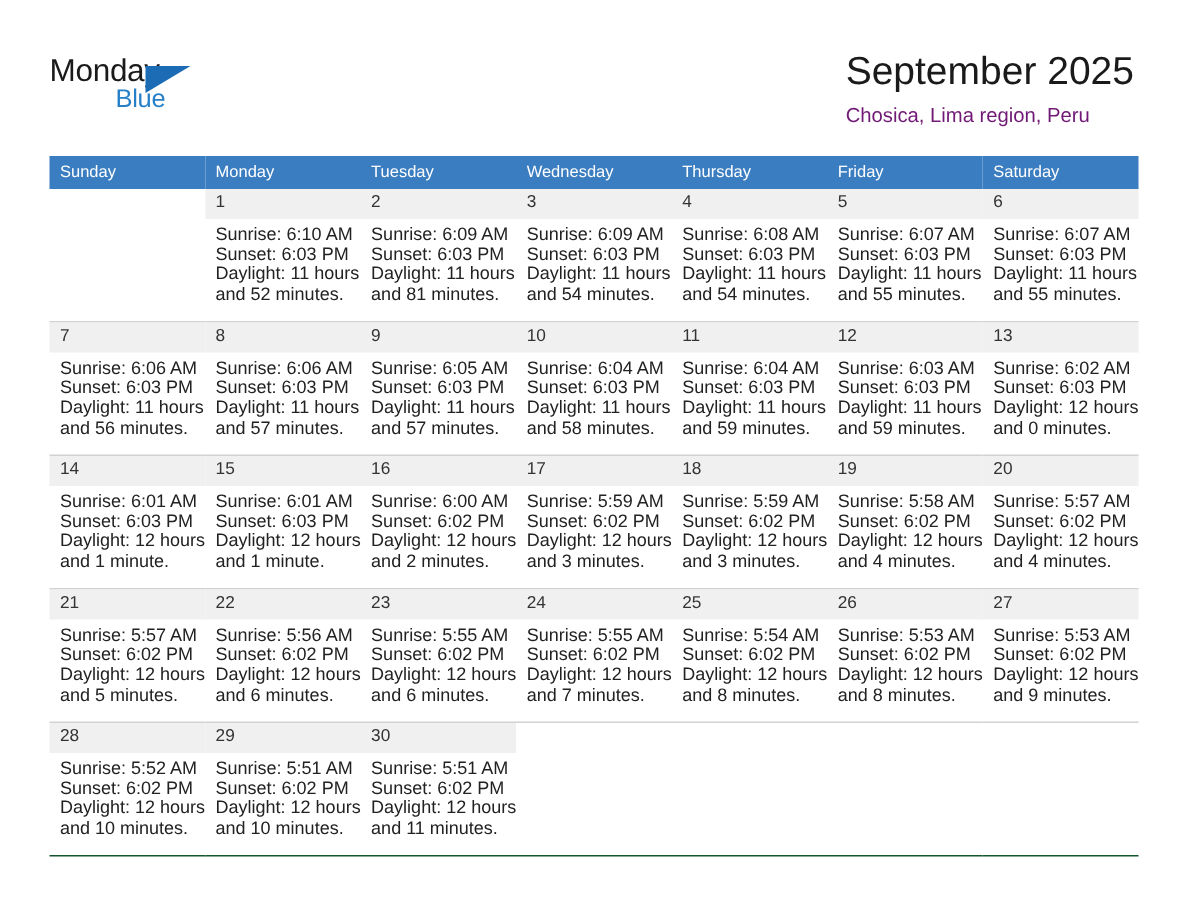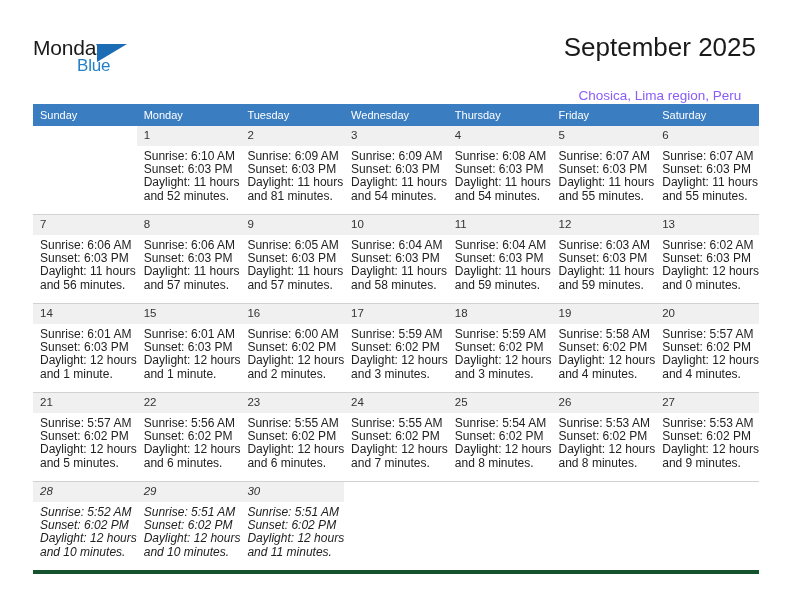--- a/index.html
+++ b/index.html
@@ -60,33 +60,33 @@
     top: 20px;
     font-size: 17px;
     letter-spacing: -0.2px;
     color: #2580c8;
     font-family: "Liberation Sans", sans-serif;
   }
   .title-block {
     position: absolute;
     right: 36px;
     top: 30px;
-    text-align: center;
+    text-align: left;
   }
   .cal-title {
     font-size: 26px;
     color: #1a1a1a;
     line-height: 34px;
     white-space: nowrap;
   }
   .cal-subtitle {
     font-size: 13.5px;
-    color: #8b5cf6;
+    color: #701a75;
     line-height: 20px;
-    margin-top: 22px;
+    margin-top: 3px;
     white-space: nowrap;
   }
 
   
   .calendar {
     position: absolute;
     left: 33px;
     top: 104px;
     width: 726px;
     border-collapse: collapse;
@@ -105,22 +105,21 @@
   }
   .calendar td {
     vertical-align: top;
     padding: 0;
     border: none;
     border-bottom: 1px solid #d2d2d2;
     height: 88px;
     width: 103.7px;
   }
   .calendar tr.week-row:last-child td {
-    border-bottom: 4px solid #14532d;
-    font-style: italic;
+    border-bottom: 1px solid #14532d;
   }
   .cell {
     position: relative;
     height: 88px;
     box-sizing: border-box;
   }
   .daynum {
     background: #f0f0f0;
     font-size: 11.5px;
     color: #333333;

